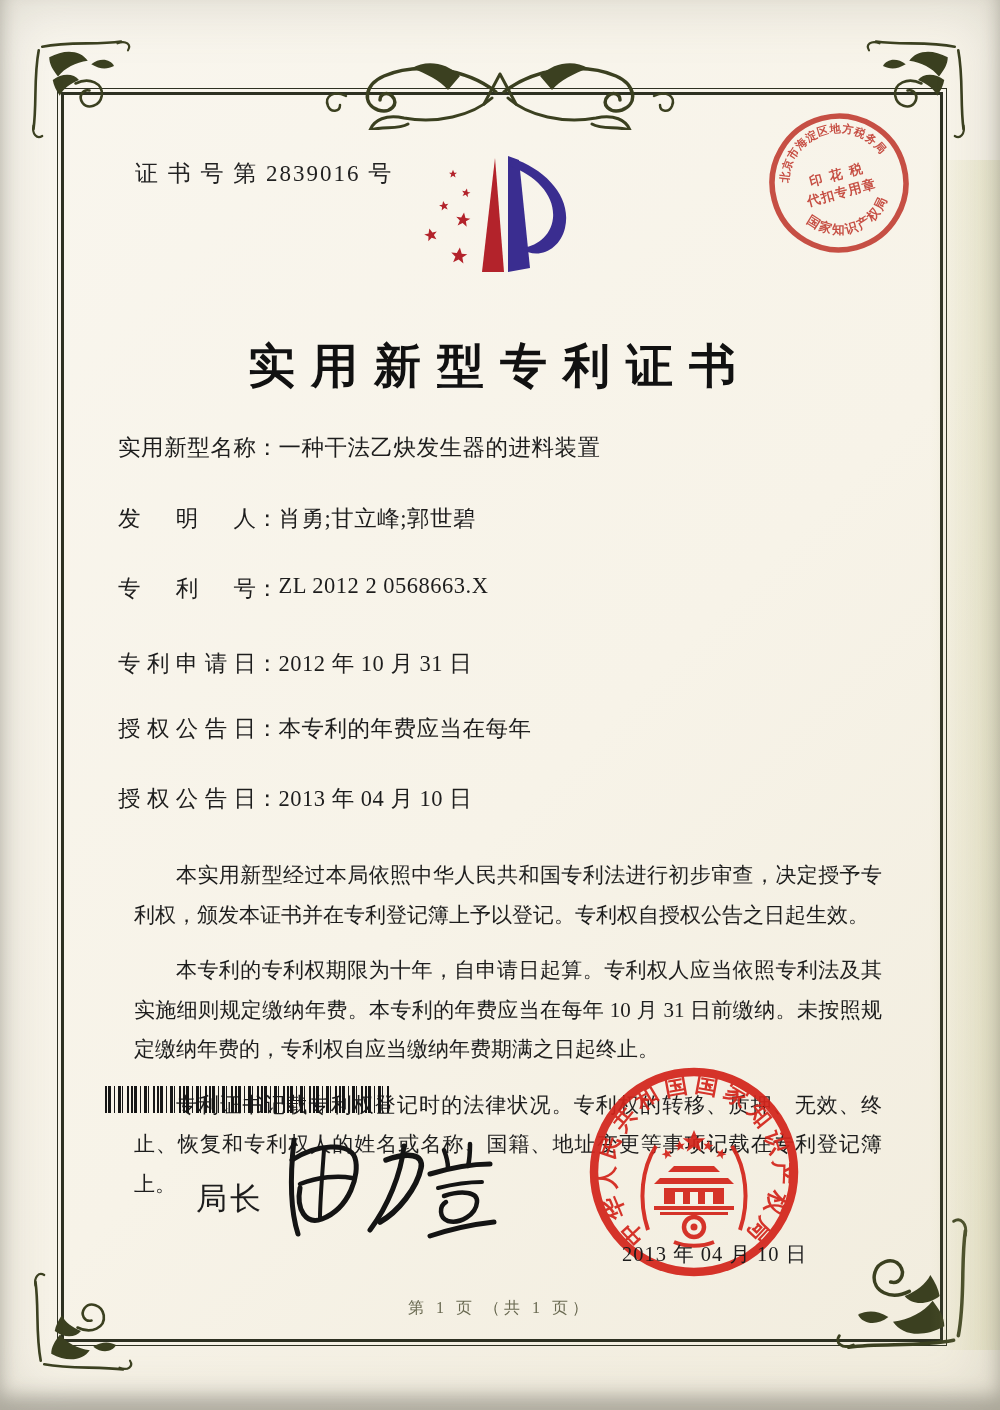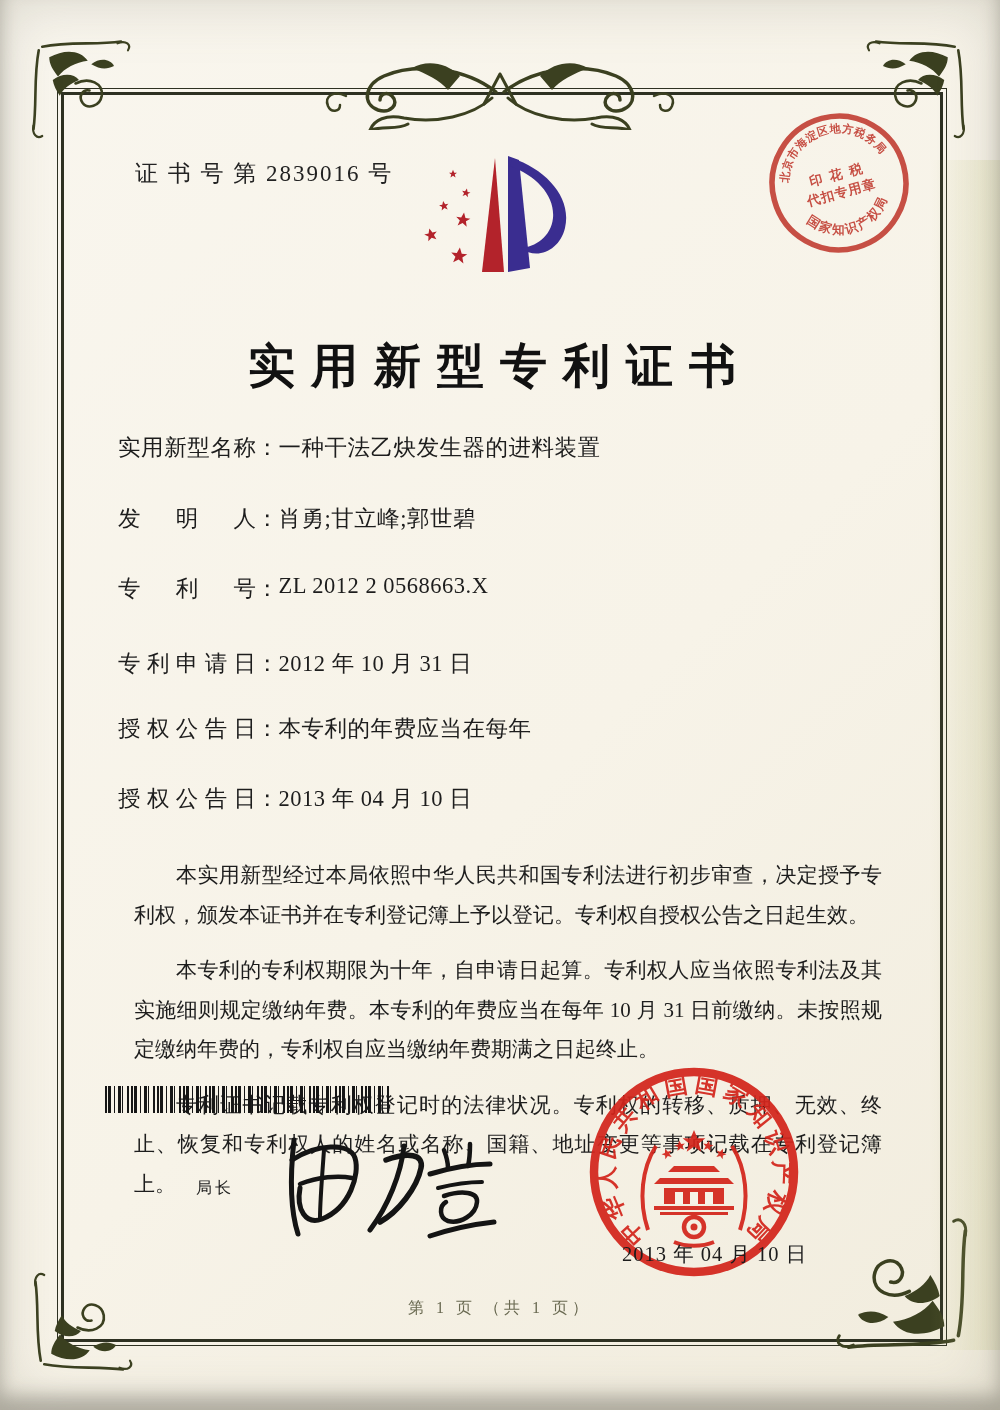--- a/index.html
+++ b/index.html
@@ -24,21 +24,21 @@
   .bodytext{left:118px;top:840px;width:780px;font-size:21px;line-height:39.5px;text-align:justify;}
   .bodytext p{margin:16px;text-indent:2em;}
   .barcode{left:105px;top:1086px;width:286px;height:27px;
     background:repeating-linear-gradient(90deg,
       #161616 0 2px, transparent 2px 3px,
       #161616 3px 6px, transparent 6px 9px,
       #161616 9px 10px, transparent 10px 13px,
       #161616 13px 16px, transparent 16px 17px,
       #161616 17px 18px, transparent 18px 22px,
       #161616 22px 24px, transparent 24px 26px);}
-  .director{left:196px;top:1178px;font-size:16px;letter-spacing:3px;}
+  .director{left:196px;top:1178px;font-size:31px;letter-spacing:3px;}
   .footer{left:0;top:1298px;width:1000px;text-align:center;font-size:16px;
           letter-spacing:4px;color:#6a6a52;}
   .sealdate{left:622px;top:1240px;font-size:20.5px;letter-spacing:1px;color:#1c1c1c;z-index:6;}
   .seal-wrap{left:584px;top:1062px;z-index:5;}
   .stamp-wrap{left:764px;top:108px;}
   svg text{font-family:"Liberation Serif","DejaVu Serif",serif;}
 </style>
 </head>
 <body>
 

